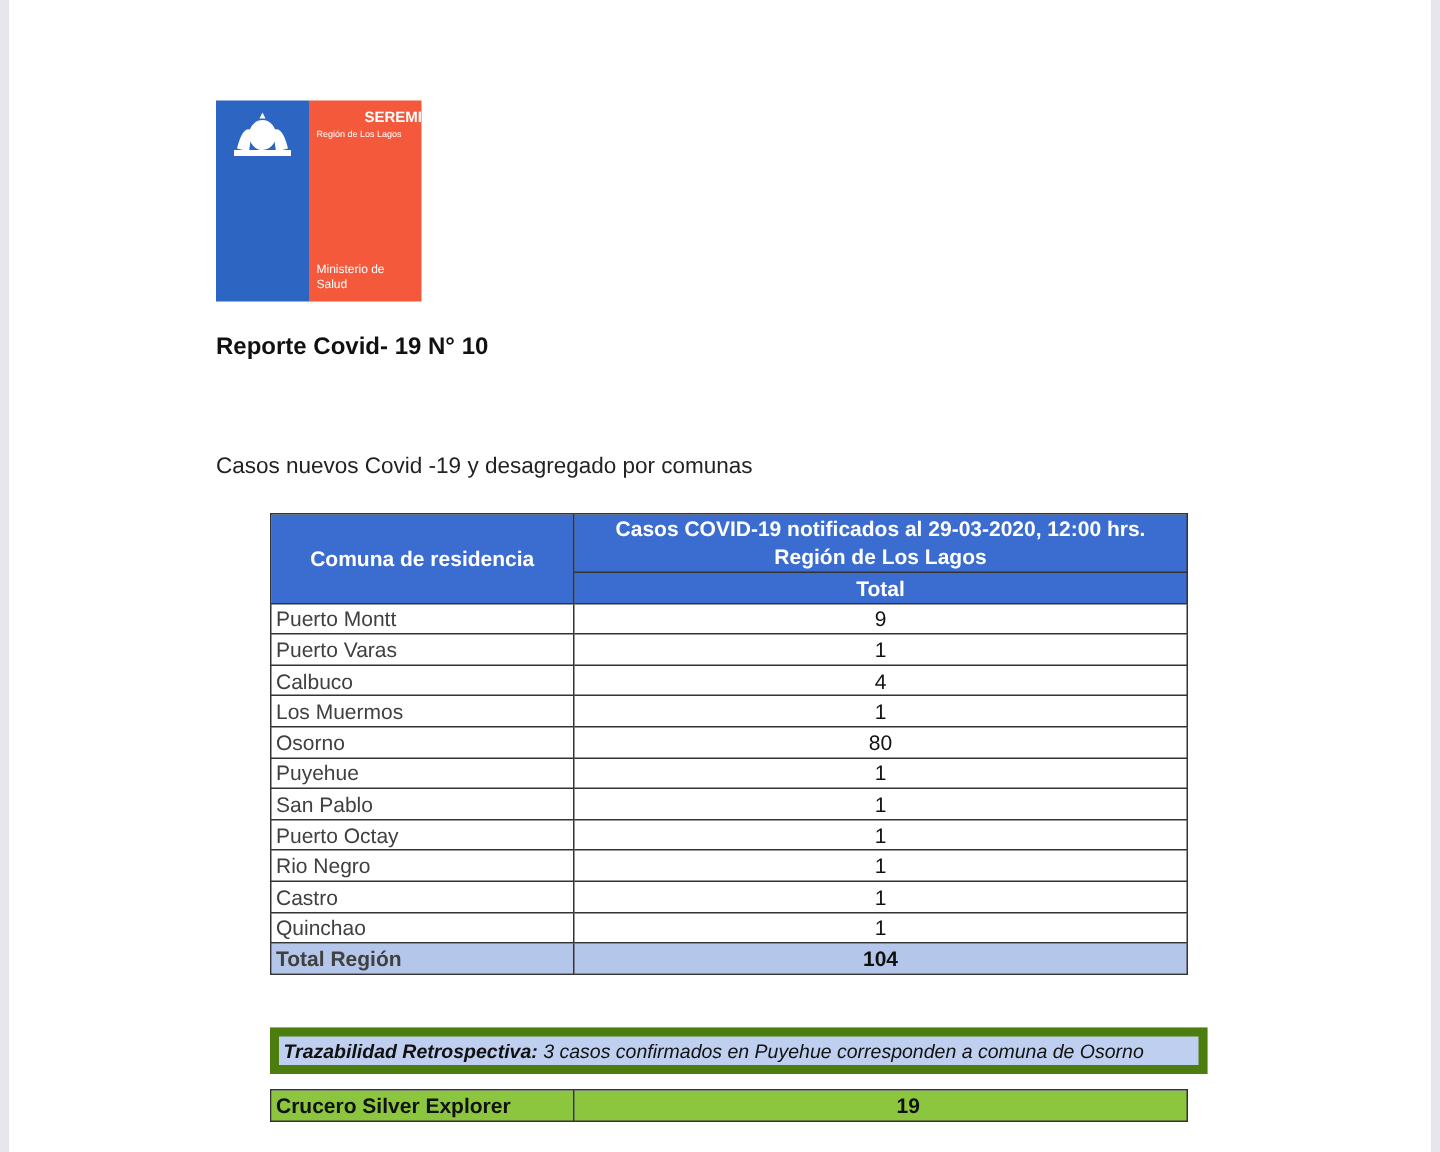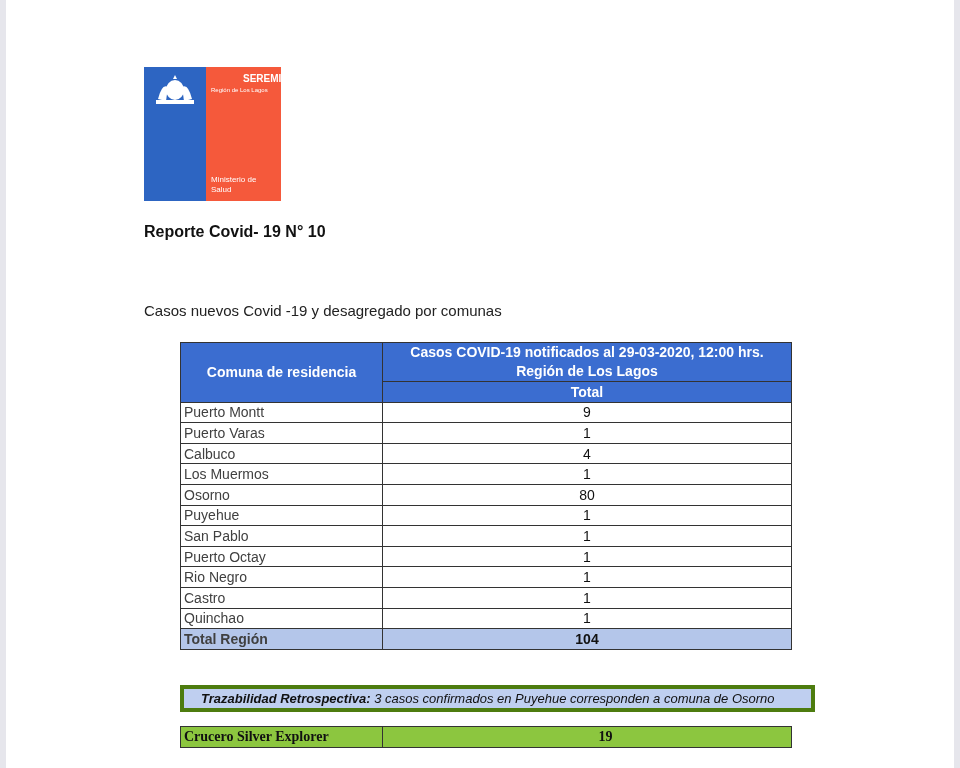--- a/index.html
+++ b/index.html
@@ -38,27 +38,27 @@
   table.main th { background: #3b6dd0; color: #fff; font-weight: bold; }
   th.comuna-h { width: 195px; text-align: center; }
   th.casos-h { height: 52px; line-height: 19px; }
   th.total-h { height: 19px; }
   td.name { text-align: left; color: #404040; }
   td.val { text-align: center; color: #111; }
   tr.total-row td { background: #b4c6ea; font-weight: bold; }
 
   .traza {
     position: absolute; left: 174px; top: 685px; width: 610px; height: 19px;
-    border: 4px solid #4d7c0f; background: #bfcff0; font-size: 13px; font-style: italic;
-    line-height: 19px; padding-left: 17px; box-sizing: content-box; color: #111;
+    border: 6px solid #4d7c0f; background: #bfcff0; font-size: 13px; font-style: italic;
+    line-height: 19px; padding-left: 3px; box-sizing: content-box; color: #111;
   }
   .traza b { font-weight: bold; }
   table.crucero {
     position: absolute; left: 174px; top: 726px; width: 612px;
-    border-collapse: collapse; font-size: 14px; font-weight: bold; font-family: Liberation Serif, serif;
+    border-collapse: collapse; font-size: 14px; font-weight: bold;
   }
   table.crucero td { border: 1px solid #333; background: #8cc63f; height: 20px; padding: 0 3px; color: #111; }
   table.crucero td.c-name { width: 195px; }
   table.crucero td.c-val { text-align: center; padding-left: 40px; }
 </style>
 </head>
 <body>
 
 <div class="page">
   <div class="logo">

